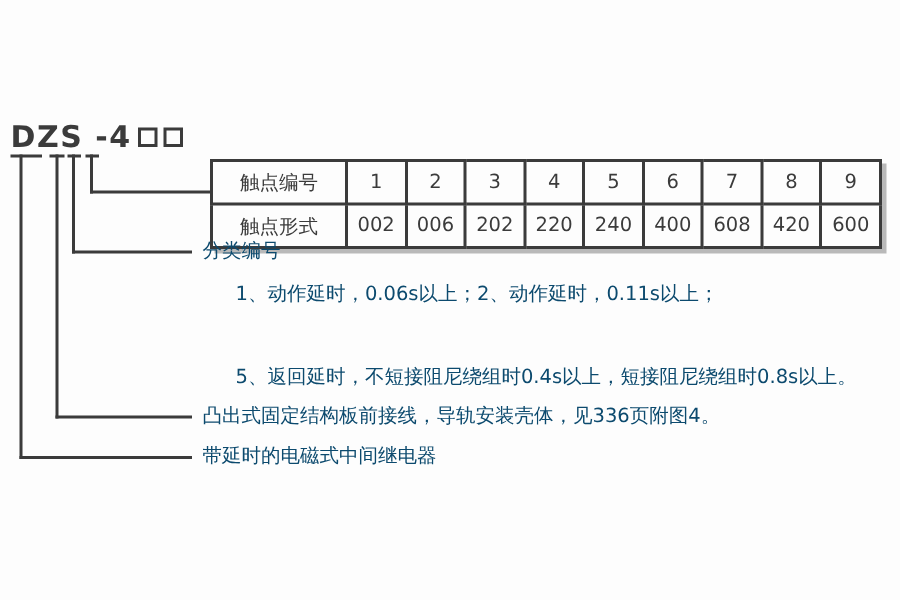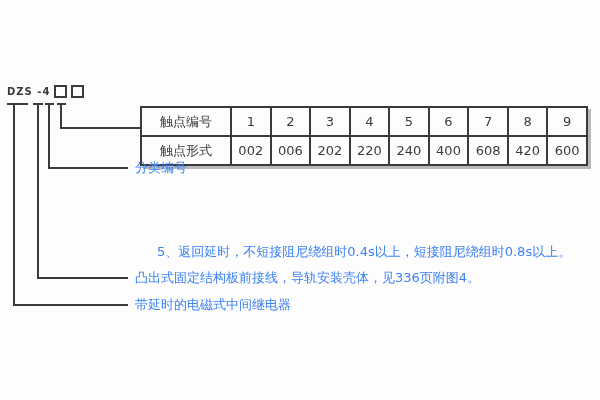--- a/index.html
+++ b/index.html
@@ -11,30 +11,30 @@
   .canvas {
     position: relative; width: 600px; height: 400px;
     background: #fdfdfd; overflow: hidden;
   }
   .line { position: absolute; background: #3b3b3b; }
   .line.v { width: 2px; }
   .line.h { height: 2px; }
   .model {
     position: absolute; left: 7px; top: 83px; height: 16px;
     display: flex; align-items: center;
-    font-size: 10px; font-weight: 600; letter-spacing: 1px; color: #3b3b3b;
+    font-size: 20px; font-weight: 600; letter-spacing: 1px; color: #3b3b3b;
     white-space: nowrap;
   }
   .model-box {
     width: 9px; height: 9px; border: 2px solid #3b3b3b;
     margin-left: 4px; background: #fdfdfd;
   }
   .txt {
     position: absolute; font-size: 13px; line-height: 16px;
-    color: #3b82f6; white-space: nowrap;
+    color: #0c4a6e; white-space: nowrap;
   }
   table.contact-table {
     position: absolute; left: 140px; top: 106px; width: 448px;
     border-collapse: collapse; table-layout: fixed;
     background: #fdfdfd; box-shadow: 3px 3px 0 #b9b9b9;
   }
   table.contact-table td {
     border: 2px solid #3b3b3b; height: 19px; padding: 4px;
     text-align: center; vertical-align: middle;
     font-size: 13px; color: #3b3b3b;
@@ -90,17 +90,18 @@
         <td>240</td>
         <td>400</td>
         <td>608</td>
         <td>420</td>
         <td>600</td>
       </tr>
     </tbody>
   </table>
 
   <div class="txt" style="left:135px; top:160px">分类编号</div>
+  <div class="txt" style="left:157px; top:189px">1、动作延时，0.06s以上；2、动作延时，0.11s以上；</div>
   <div class="txt" style="left:157px; top:244px">5、返回延时，不短接阻尼绕组时0.4s以上，短接阻尼绕组时0.8s以上。</div>
   <div class="txt" style="left:135px; top:270px">凸出式固定结构板前接线，导轨安装壳体，见336页附图4。</div>
   <div class="txt" style="left:135px; top:297px">带延时的电磁式中间继电器</div>
 
 </div>
 
 </body></html>

